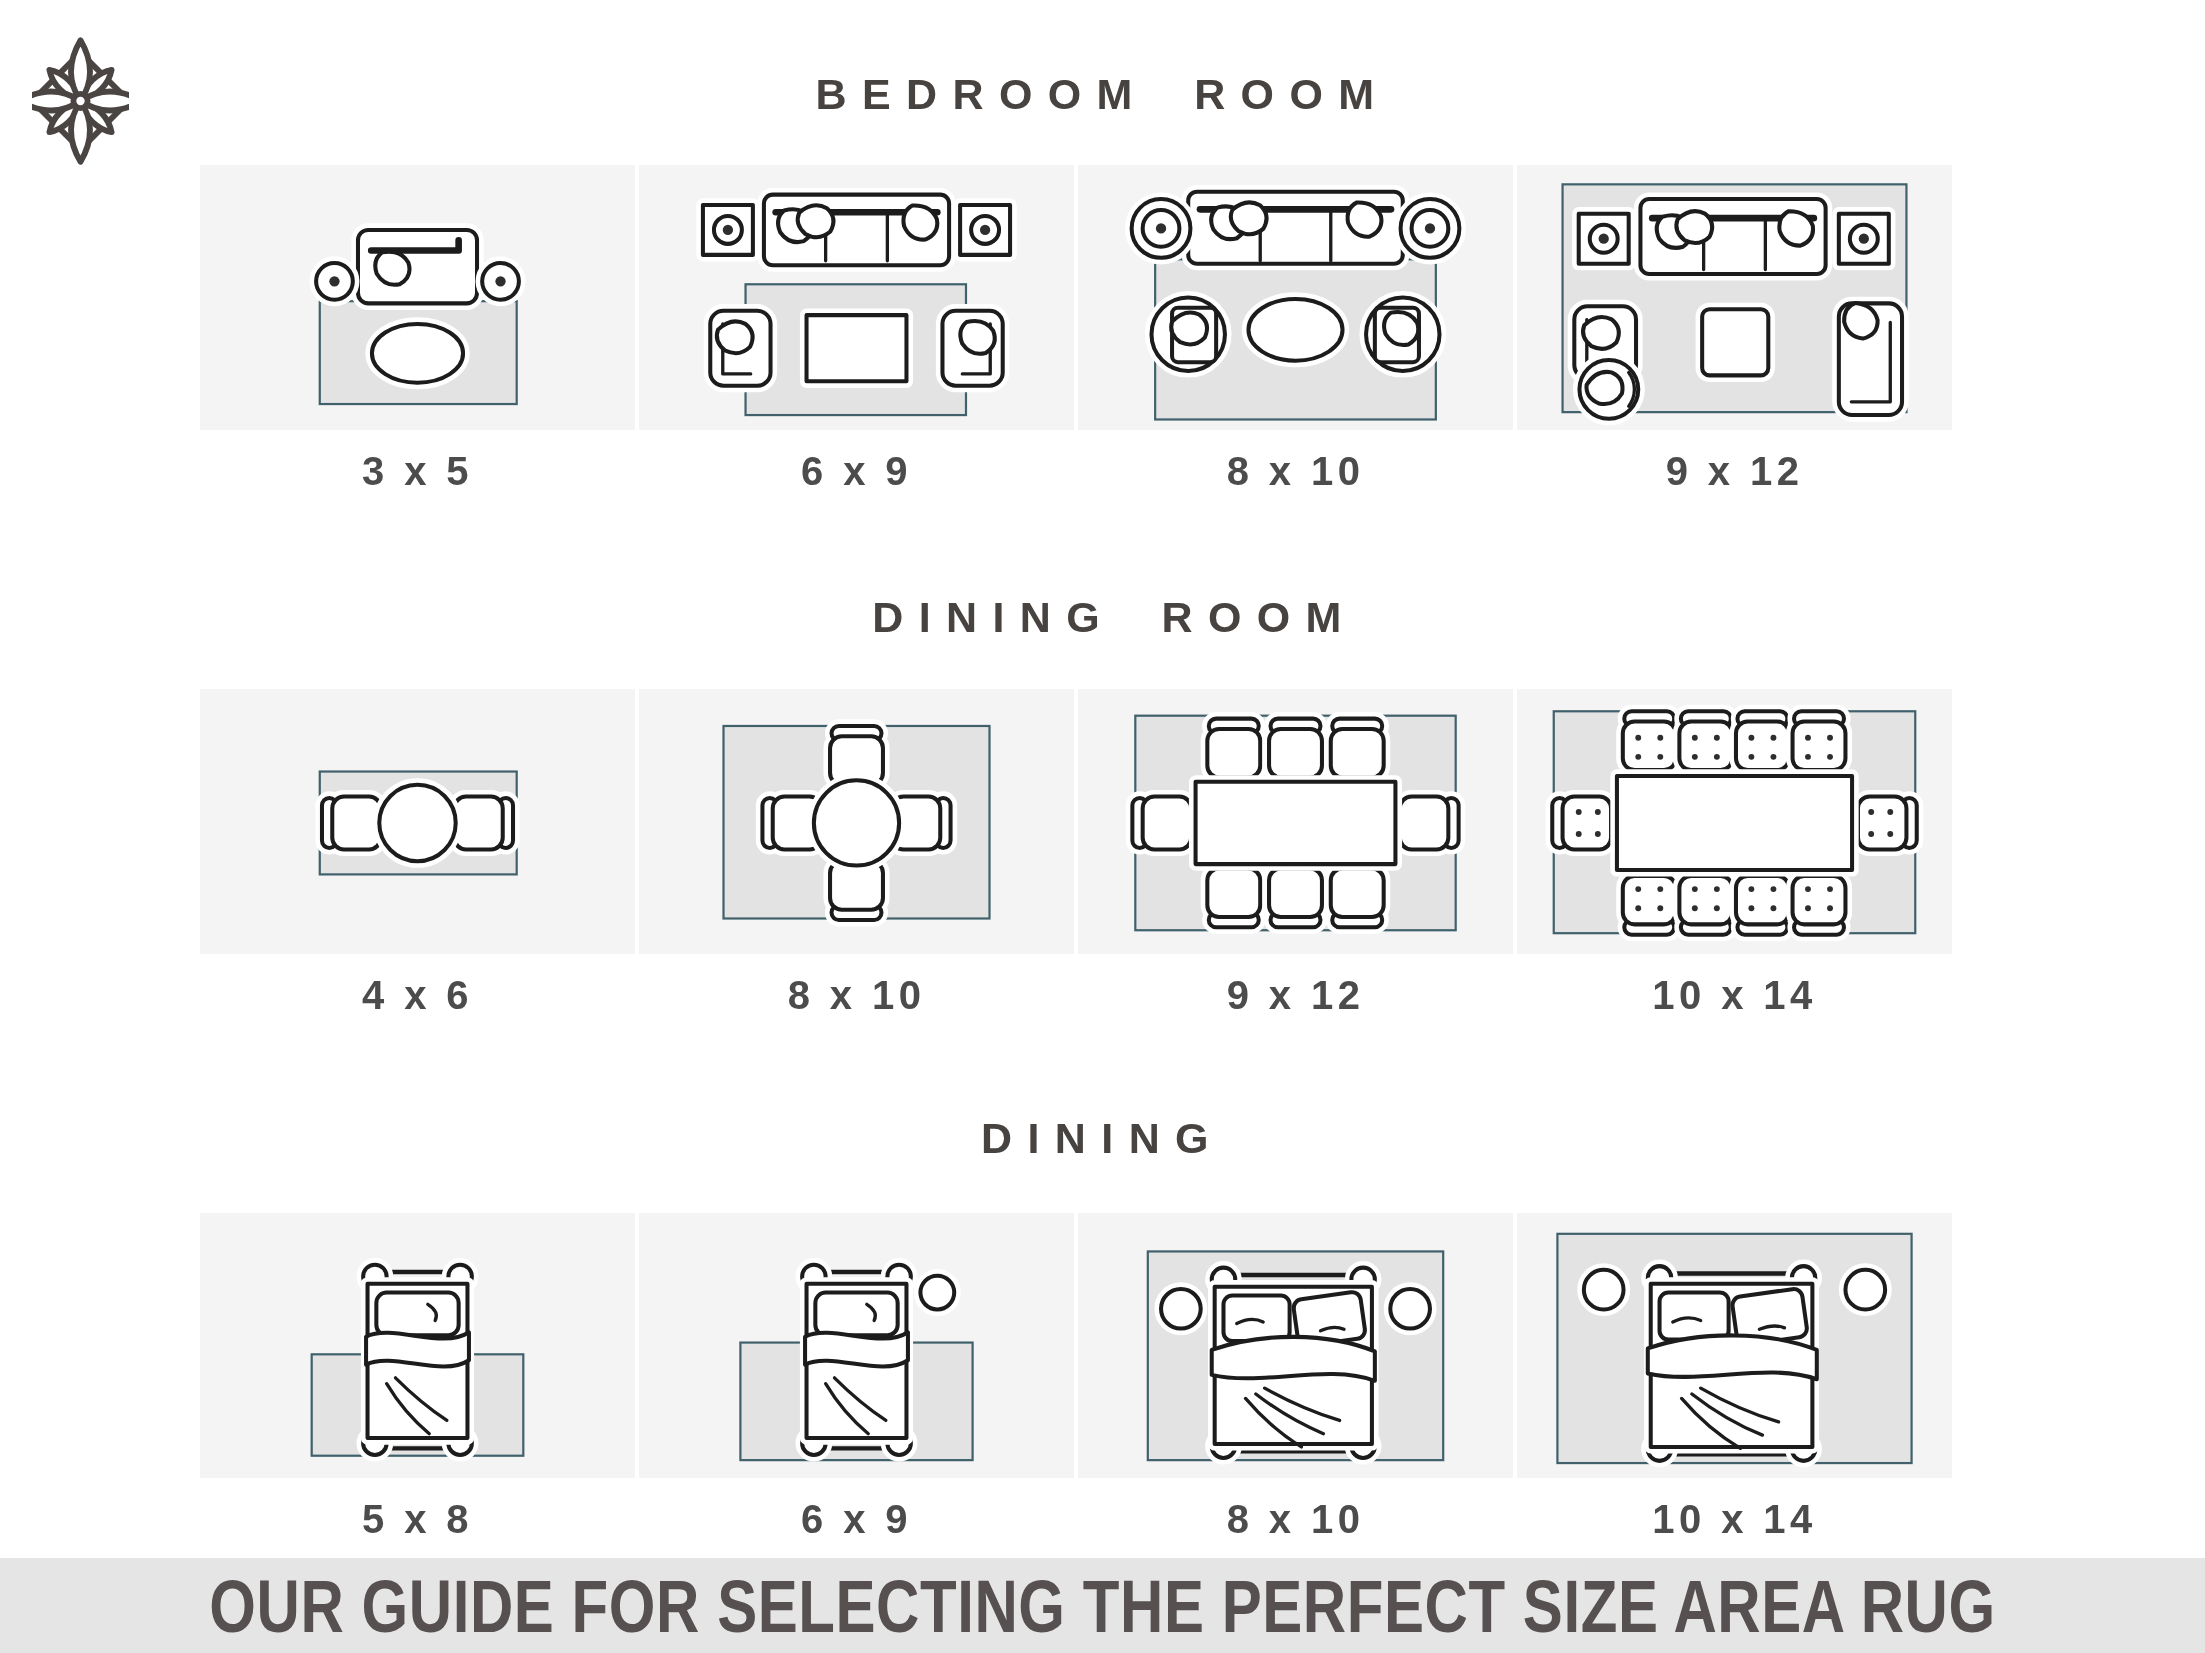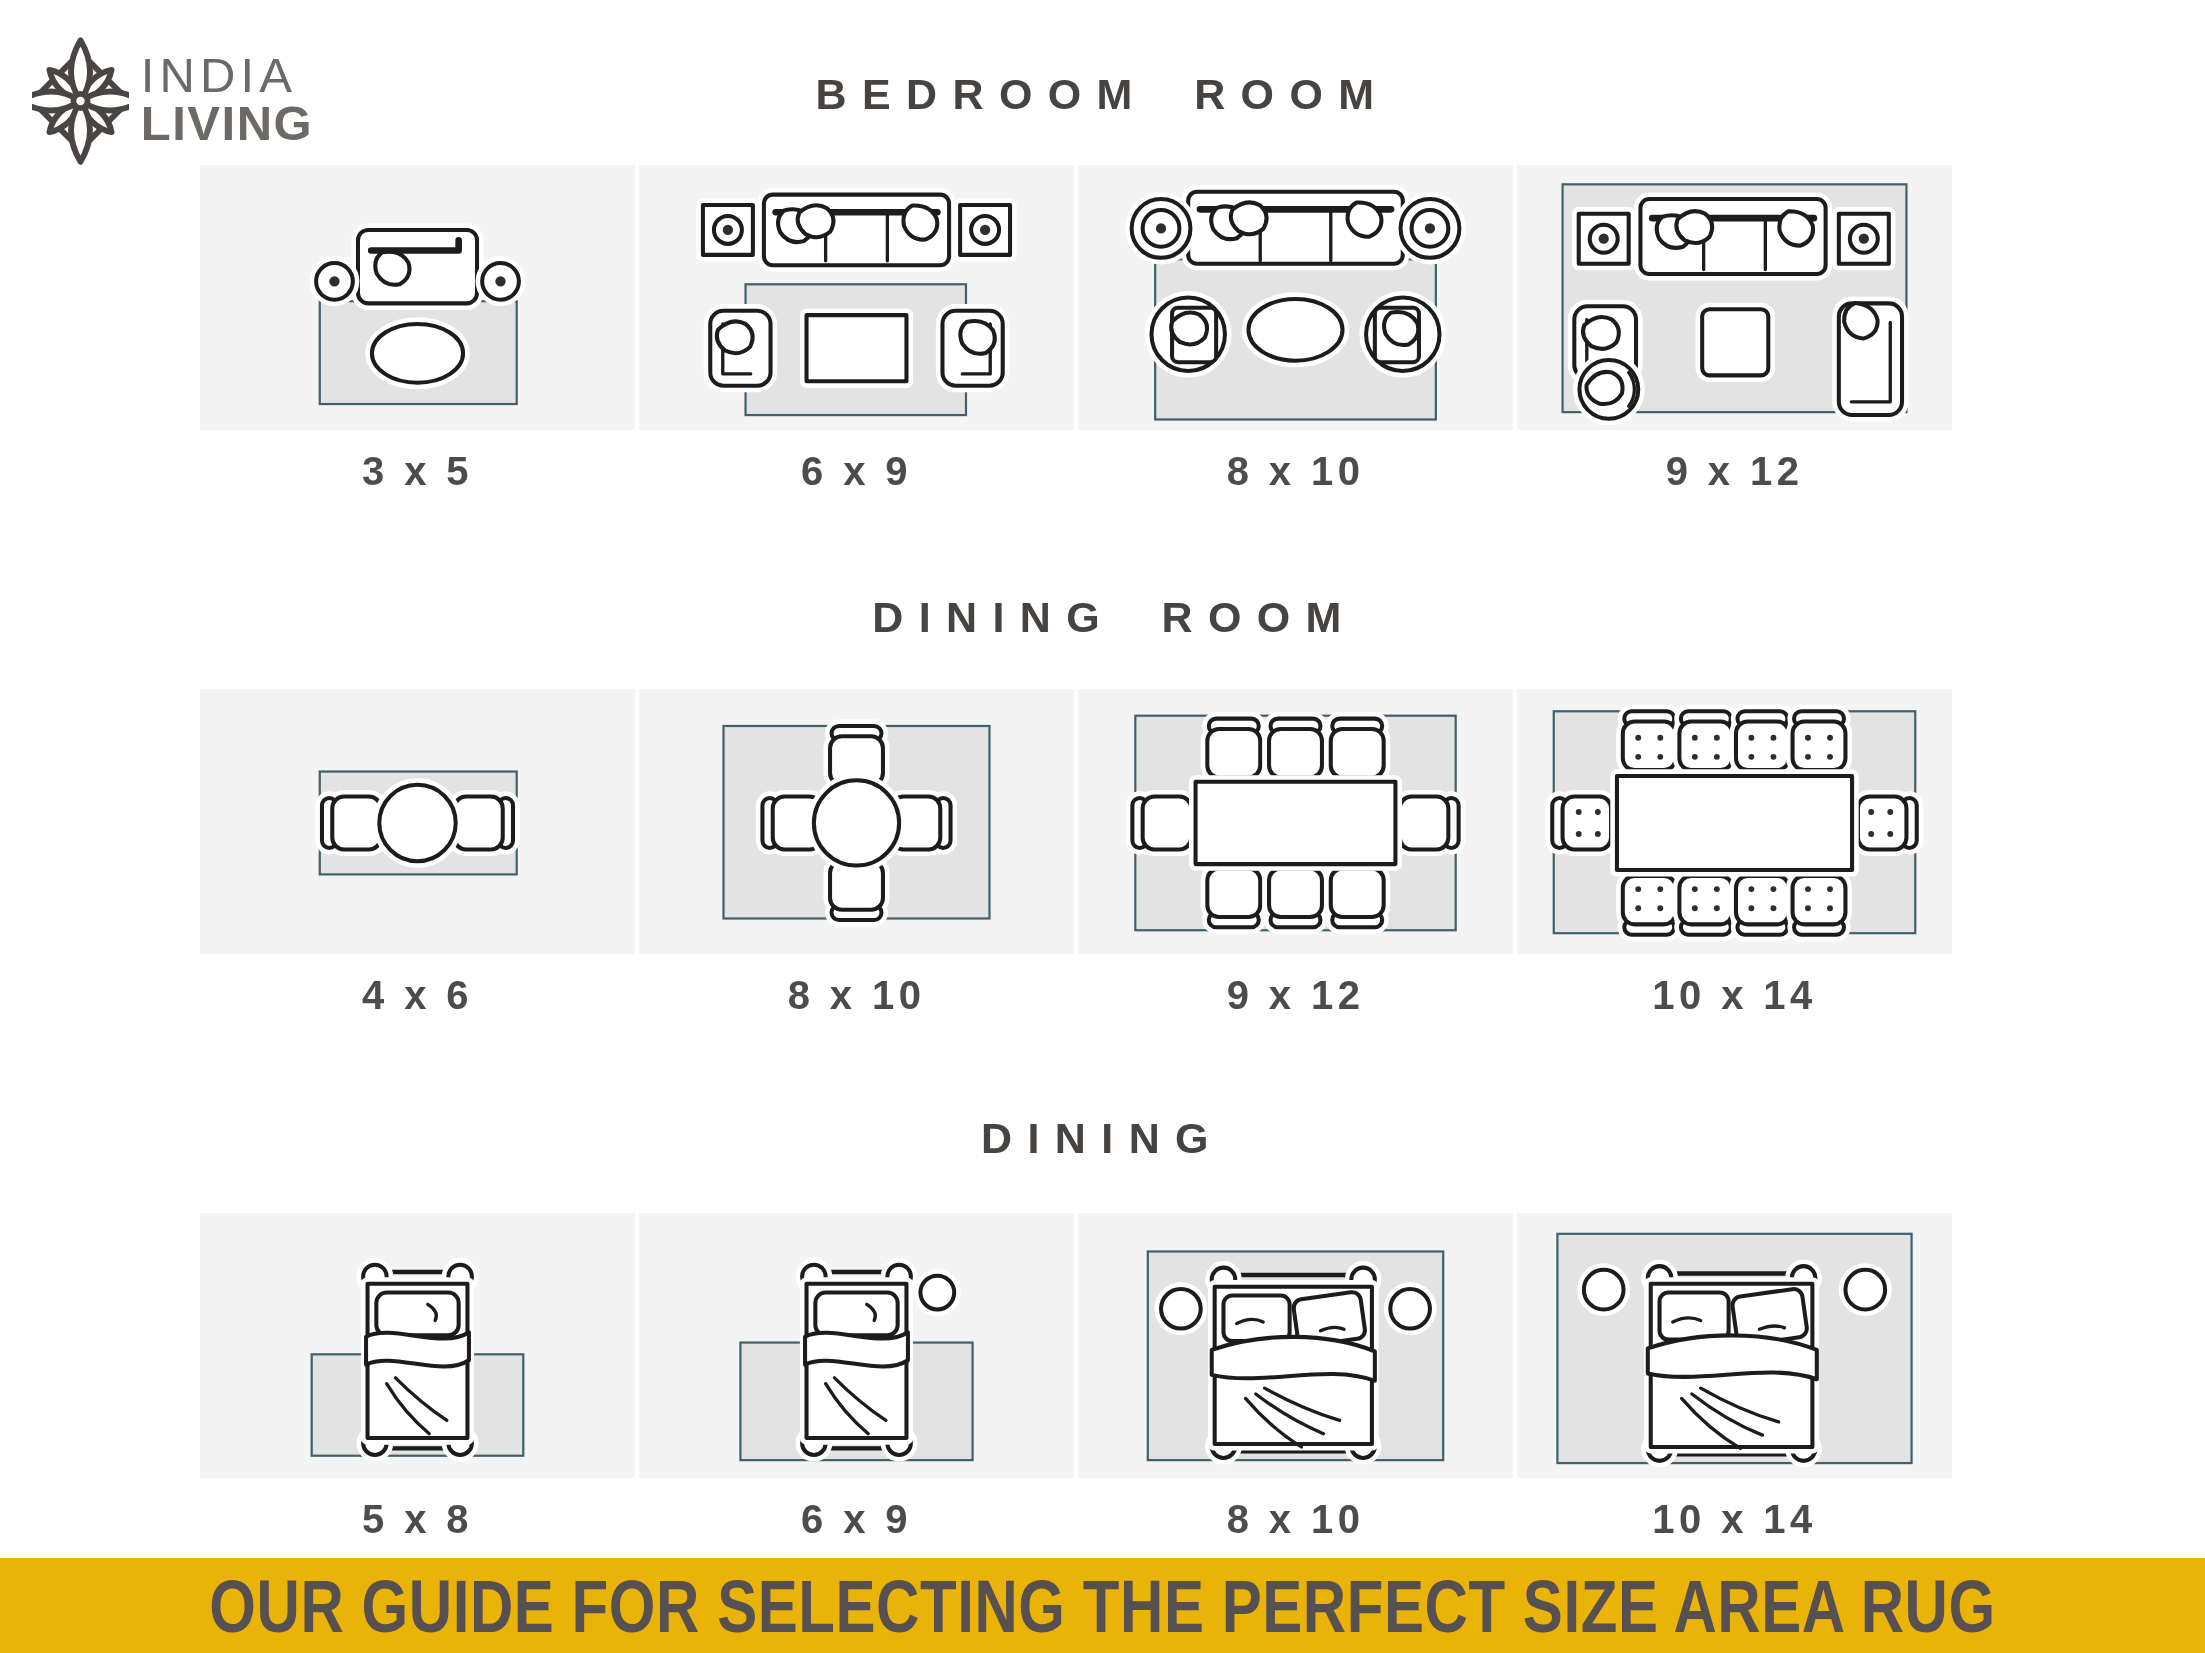--- a/index.html
+++ b/index.html
@@ -20,21 +20,21 @@
   .row{position:absolute;left:200px;display:flex;gap:4px;}
   #row-living{top:165px;}
   #row-dining{top:689px;}
   #row-bedroom{top:1213px;}
 
   .cell{width:435px;}
   .tile{width:435px;height:265px;background:#f4f4f4;}
   svg.scene{display:block;width:435px;height:265px;}
   .size-label{margin-top:19px;text-align:center;font-size:40px;font-weight:700;color:#4c4c4c;letter-spacing:4.4px;}
 
-  .banner{position:absolute;left:0;top:1558px;width:100%;height:96px;background:#eab308;
+  .banner{position:absolute;left:0;top:1558px;width:100%;height:96px;background:#e5e5e5;
     display:flex;align-items:center;justify-content:center;}
   .banner-text{font-size:75px;font-weight:700;color:#575051;transform:scaleX(0.8);white-space:nowrap;letter-spacing:0.7px;}
 
   
   .rug{fill:#e3e3e4;stroke:#40616b;stroke-width:3;}
   .halo{fill:#fff;stroke:#fff;stroke-width:18;stroke-linejoin:round;stroke-linecap:round;}
   .fu{fill:#fff;stroke:#1c1c1c;stroke-width:5.5;stroke-linejoin:round;stroke-linecap:round;}
   .bk{fill:none;stroke:#1c1c1c;stroke-width:9;stroke-linecap:round;}
   .ln{fill:none;stroke:#1c1c1c;stroke-width:4.5;stroke-linecap:round;stroke-linejoin:round;}
   .rl{fill:none;stroke:#1c1c1c;stroke-width:6;stroke-linecap:round;}
@@ -80,24 +80,20 @@
       <use href="#petal2" transform="rotate(135 75 100)"></use>
       <use href="#petal2" transform="rotate(225 75 100)"></use>
       <use href="#petal2" transform="rotate(315 75 100)"></use>
       <use href="#petal"></use>
       <use href="#petal" transform="rotate(90 75 100)"></use>
       <use href="#petal" transform="rotate(180 75 100)"></use>
       <use href="#petal" transform="rotate(270 75 100)"></use>
       <circle cx="75" cy="100" r="11"></circle>
     </g>
   </svg>
-  <div class="logo-text">
-    <div class="logo-line1">INDIA</div>
-    <div class="logo-line2">LIVING</div>
-  </div>
 </div>
 
 <div class="section-title" id="title-living">BEDROOM ROOM</div>
 <div class="section-title" id="title-dining">DINING ROOM</div>
 <div class="section-title" id="title-bedroom">DINING</div>
 
 <div class="row" id="row-living">
 
   <div class="cell">
     <div class="tile">

